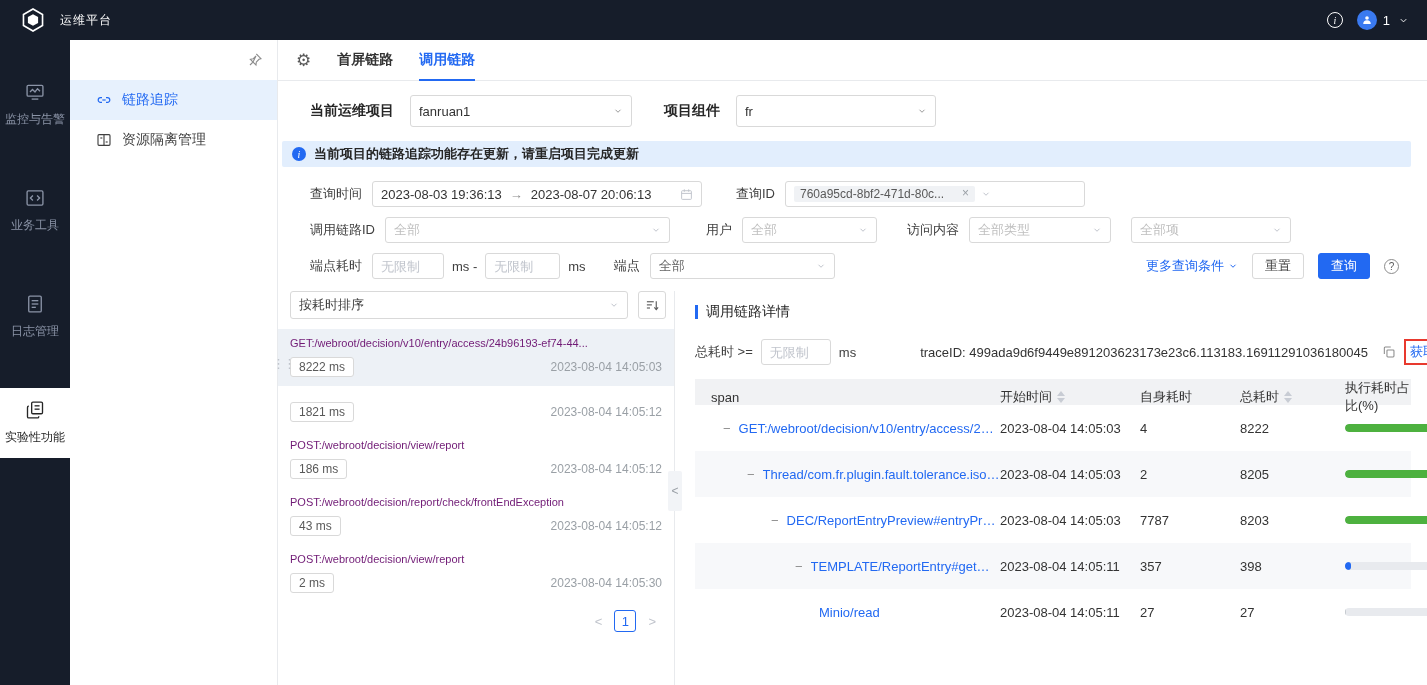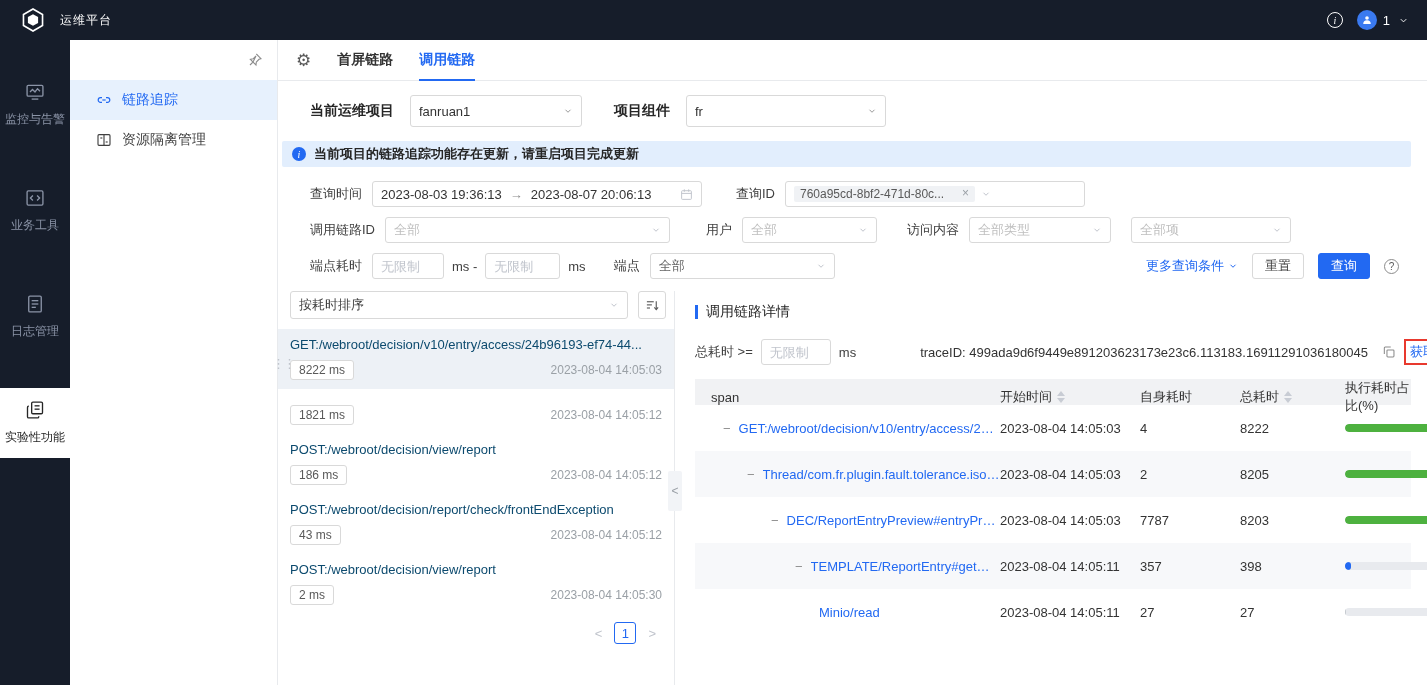--- a/index.html
+++ b/index.html
@@ -48,21 +48,21 @@
   .blabel{font-size:14px;font-weight:700;color:#262626;white-space:nowrap}
   .flabel{font-size:13px;color:#404040;white-space:nowrap}
   .select{border:1px solid #d9d9d9;border-radius:3px;background:#fff;display:flex;align-items:center;padding:0 8px;cursor:pointer;height:26px}
   .select.h32{height:32px}
   .select .val{flex:1;font-size:13px;color:#333;white-space:nowrap;overflow:hidden;text-overflow:ellipsis}
   .select.gray .val{color:#bfbfbf}
   .select.mid .val{color:#666}
   .chev{flex:none;margin-left:6px;display:flex}
   .tbox{border:1px solid #d9d9d9;border-radius:3px;height:26px;padding:0 8px;font-size:13px;color:#333;background:#fff;font-family:inherit}
   .tbox::placeholder{color:#c0c4cc}
-  .w198{width:172px}.w200{width:200px}.w330{width:330px}.w300{width:300px}.w285{width:285px}.w135{width:135px}
+  .w198{width:222px}.w200{width:200px}.w330{width:330px}.w300{width:300px}.w285{width:285px}.w135{width:135px}
   .w142{width:142px}.w160{width:160px}.w185{width:185px}.w72{width:72px}.w75{width:75px}.w70{width:70px}
   .gap10{margin-left:10px}.gap16{margin-left:16px}.gap28{margin-left:28px}.gap30{margin-left:30px}
   .gap32{margin-left:32px}.gap34{margin-left:34px}.gap36{margin-left:36px}.gap20{margin-left:20px}.gap8{margin-left:8px}
   .mt14{margin-top:14px}.mt10{margin-top:10px}
 
   .banner{margin-top:14px;height:26px;background:#e2eefd;border-radius:2px;display:flex;align-items:center;padding:0 10px;gap:8px}
   .info-filled{width:14px;height:14px;border-radius:50%;background:#2269f2;color:#fff;font-size:10px;display:flex;align-items:center;justify-content:center;
     font-style:italic;font-family:"Liberation Serif",serif;flex:none}
   .banner-text{font-size:13px;font-weight:700;color:#262626}
 
@@ -84,21 +84,21 @@
   .resize-dots{position:absolute;left:-6px;top:66px;color:#c0c4cc;font-size:13px;letter-spacing:-2px;cursor:col-resize;line-height:1.1}
 
   .list-panel{width:396px;flex:none;display:flex;flex-direction:column}
   .sort-row{display:flex;align-items:center;padding-left:12px;gap:10px}
   .sort-select{width:338px;height:28px}
   .sort-select .val{color:#404040}
   .sort-btn{width:28px;height:28px;border:1px solid #d9d9d9;border-radius:3px;display:flex;align-items:center;justify-content:center;background:#fff;cursor:pointer;color:#595959}
   .trace-list{margin-top:10px}
   .trace-item{padding:8px 12px 9px;cursor:pointer}
   .trace-item.selected{background:#edf1f6}
-  .trace-path{font-size:13px;color:#0c4a6e;white-space:nowrap;overflow:hidden;text-overflow:ellipsis}
+  .trace-path{font-size:11px;color:#701a75;white-space:nowrap;overflow:hidden;text-overflow:ellipsis}
   .trace-meta{display:flex;align-items:center;margin-top:8px}
   .dur-badge{border:1px solid #d9d9d9;border-radius:3px;font-size:12px;color:#595959;padding:1px 8px;background:#fff;line-height:16px}
   .trace-time{margin-left:auto;font-size:12px;color:#9aa0a6}
   .pager{display:flex;align-items:center;justify-content:flex-end;gap:12px;margin-top:8px;padding-right:18px}
   .pg-arrow{color:#c0c4cc;font-size:13px;cursor:pointer}
   .pg-num{width:22px;height:22px;border:1px solid #2269f2;color:#2269f2;border-radius:3px;font-size:13px;display:flex;align-items:center;justify-content:center;cursor:pointer}
 
   .detail-panel{flex:1;border-left:1px solid #e8eaed;min-width:0;padding:12px 16px 0 20px;position:relative}
   .collapse-tab{position:absolute;left:-7px;top:180px;width:14px;height:40px;display:flex;align-items:center;justify-content:center;
     color:#9aa0a6;font-size:12px;background:#f2f4f7;border-radius:2px;cursor:pointer}

